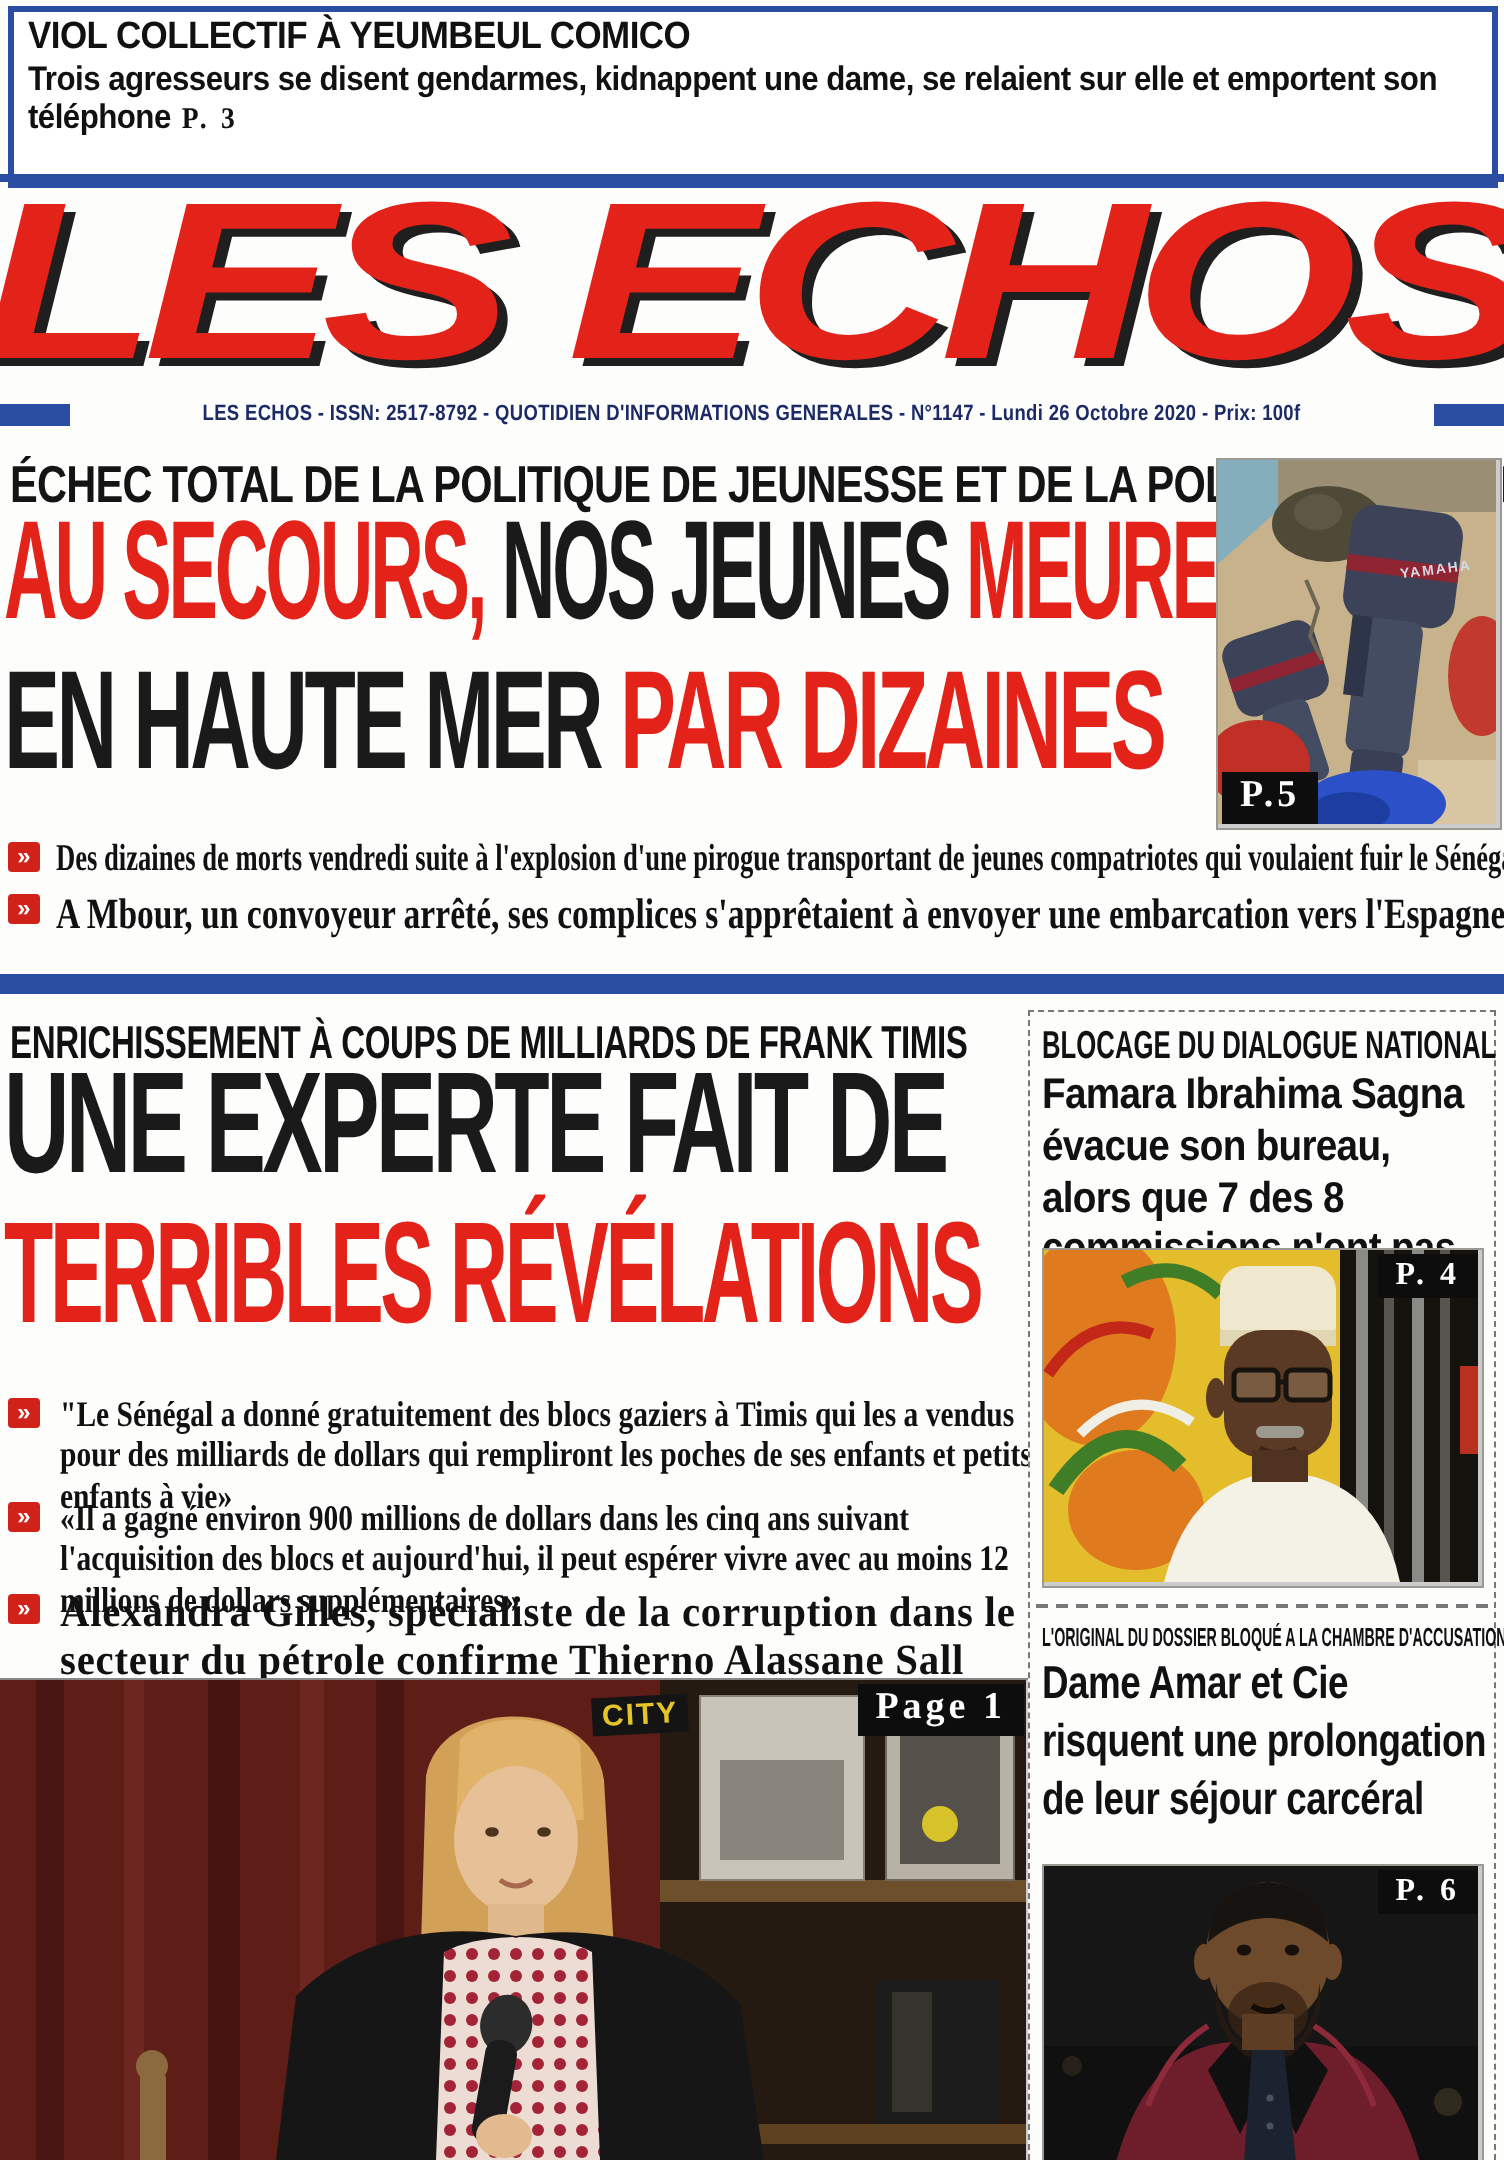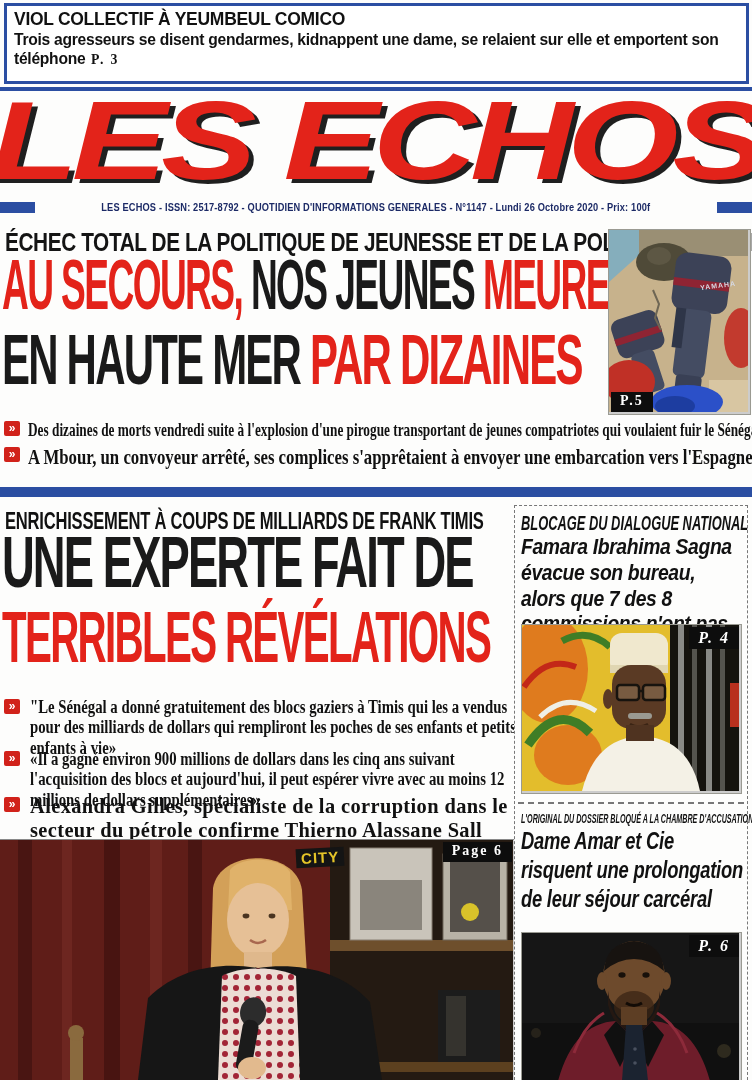--- a/index.html
+++ b/index.html
@@ -3,21 +3,21 @@
 <meta charset="utf-8">
 <style>
   html,body{margin:0;padding:0;background:#e9e9e9;}
   .page{
     position:relative;width:752px;height:1080px;background:#fdfdfc;
     overflow:hidden;font-family:"Liberation Sans",sans-serif;color:#111;
     margin:0 auto;
   }
   
   .topstrips{position:absolute;top:3px;left:4px;right:3px;display:flex;gap:9px;}
-  .strip{flex:1;border:3px solid #2b4ea2;background:#fff;padding:2px 7px 3px;box-sizing:border-box;height:81px;overflow:hidden;}
+  .strip{flex:1;border:3px solid #2b4ea2;background:#fff;padding:2px 7px 3px;box-sizing:border-box;height:91px;overflow:hidden;}
   .strip-title{font-weight:bold;font-size:19px;white-space:nowrap;transform:scaleX(.92);transform-origin:left top;letter-spacing:-.3px;}
   .strip-body{font-weight:bold;font-size:17px;line-height:1.14;width:108%;transform:scaleX(.92);transform-origin:left top;letter-spacing:-.3px;}
   .pageref{font-family:"Liberation Serif",serif;font-weight:bold;font-size:15px;letter-spacing:2px;margin-left:6px;}
   
   .blue-rule{position:absolute;top:87px;left:0;right:0;height:4px;background:#2b4ea2;}
   .brand{
     position:absolute;top:84px;left:0;width:752px;text-align:center;
     font-size:112px;line-height:1.02;font-weight:bold;font-style:italic;
     color:#e3231a;letter-spacing:-5px;transform:scaleX(1.28);transform-origin:center top;
     text-shadow:4px 4px 0 #1f1f1f;white-space:nowrap;
@@ -26,21 +26,21 @@
   .tag-bar{width:112px;height:11px;background:#2b4ea2;}
   .tagline{color:#1c2a66;font-weight:bold;font-size:11px;white-space:nowrap;transform:scaleX(.84);transform-origin:center;letter-spacing:.2px;}
   
   .lead-kicker{position:absolute;top:227px;left:5px;font-weight:bold;font-size:26px;white-space:nowrap;transform:scaleX(.80);transform-origin:left top;letter-spacing:-.5px;color:#141414;}
   .hl1{position:absolute;top:252px;left:2px;font-weight:bold;font-size:70px;line-height:.95;white-space:nowrap;transform:scaleX(.53);transform-origin:left top;letter-spacing:-3px;color:#1a1a1a;}
   .hl2{position:absolute;top:327px;left:2px;font-weight:bold;font-size:70px;line-height:.95;white-space:nowrap;transform:scaleX(.60);transform-origin:left top;letter-spacing:-3px;color:#1a1a1a;}
   .red{color:#e3231a;}
   .photo{position:absolute;overflow:hidden;border:1px solid #9a9a92;background:#ccc;}
   .photo svg{display:block;}
   .lead-photo{left:608px;top:229px;width:141px;height:184px;}
-  .pagebox{position:absolute;background:#0d0d0d;color:#fff;font-family:"Liberation Serif",serif;font-weight:bold;font-size:14px;letter-spacing:2px;padding:1px 9px 2px;line-height:1.2;}
+  .pagebox{position:absolute;background:#0d0d0d;color:#fff;font-family:"Liberation Serif",serif;font-weight:bold;font-size:19px;letter-spacing:2px;padding:1px 9px 2px;line-height:1.2;}
   .pb-bl{left:2px;bottom:2px;} .pb-tr{right:2px;top:2px;}
   .brand-yamaha{position:absolute;top:52px;right:14px;color:#d5d9e4;font-size:7px;font-weight:bold;letter-spacing:1px;transform:rotate(-7deg);}
   .bullet-row{position:absolute;left:4px;}
   .chev{position:absolute;left:0;top:2px;width:16px;height:15px;background:#d1221a;color:#fff;font-weight:bold;font-size:12px;line-height:15px;text-align:center;border-radius:2px;}
   .b-text{position:absolute;left:24px;top:0;font-family:"Liberation Serif",serif;font-weight:bold;white-space:nowrap;transform-origin:left top;}
   .row-b1{top:419px;width:740px;height:24px;}
   .row-b1 .b-text{font-size:19px;transform:scaleX(.70);}
   .row-b2{top:445px;width:740px;height:28px;}
   .row-b2 .b-text{font-size:21.5px;transform:scaleX(.78);}
   .divider-bar{position:absolute;top:487px;left:0;right:0;height:10px;background:#2b4ea2;}
@@ -49,21 +49,21 @@
   .exp-hl-black{position:absolute;top:528px;left:2px;font-weight:bold;font-size:72px;line-height:.95;white-space:nowrap;transform:scaleX(.63);transform-origin:left top;letter-spacing:-3px;color:#1a1a1a;}
   .exp-hl-red{position:absolute;top:603px;left:2px;font-weight:bold;font-size:72px;line-height:.95;white-space:nowrap;transform:scaleX(.56);transform-origin:left top;letter-spacing:-3px;color:#e3231a;}
   .quote-row{position:absolute;left:4px;width:505px;}
   .q-text{position:absolute;left:26px;top:0;width:610px;font-family:"Liberation Serif",serif;font-weight:bold;font-size:18px;line-height:1.13;transform:scaleX(.82);transform-origin:left top;}
   .row-q1{top:697px;} .row-q2{top:749px;}
   .row-attr{top:795px;}
   .row-attr .q-text{font-size:21.5px;width:545px;transform:scaleX(.95);letter-spacing:.4px;line-height:1.1;}
   .exp-photo{left:0;top:839px;width:514px;height:241px;border:1px solid #888;border-left:none;border-bottom:none;}
   .poster-city{position:absolute;top:8px;left:296px;background:#141414;color:#e4c428;font-weight:bold;font-size:15px;padding:1px 5px;letter-spacing:1px;transform:rotate(-3deg);}
   
-  .sidebar{position:absolute;left:514px;top:505px;width:234px;height:575px;border:1px dashed #777;border-bottom:none;box-sizing:border-box;background:#fdfdfc;font-style:italic;}
+  .sidebar{position:absolute;left:514px;top:505px;width:234px;height:575px;border:1px dashed #777;border-bottom:none;box-sizing:border-box;background:#fdfdfc;}
   .sb-kicker1{position:absolute;top:6px;left:6px;font-weight:bold;font-size:19.5px;white-space:nowrap;transform:scaleX(.66);transform-origin:left top;}
   .sb-hl1{position:absolute;top:29px;left:6px;width:245px;font-weight:bold;font-size:21.5px;line-height:1.2;transform:scaleX(.90);transform-origin:left top;letter-spacing:-.4px;}
   .sb-photo1{left:6px;top:118px;width:219px;height:168px;}
   .sb-divider{position:absolute;left:3px;right:3px;top:296px;border-top:2px dashed #777;}
   .sb-kicker2{position:absolute;top:305px;left:6px;font-weight:bold;font-size:13px;white-space:nowrap;transform:scaleX(.55);transform-origin:left top;}
   .sb-hl2{position:absolute;top:321px;left:6px;width:280px;font-weight:bold;font-size:23px;line-height:1.25;transform:scaleX(.80);transform-origin:left top;letter-spacing:-.3px;}
   .sb-photo2{left:6px;top:426px;width:219px;height:149px;border-bottom:none;}
   .sb-photo1 .pagebox,.sb-photo2 .pagebox{font-size:16px;}
 </style>
 </head>
@@ -183,21 +183,21 @@
         </pattern>
       </defs>
       <path d="M222,136 C240,126 278,126 296,136 L300,240 L218,240 Z" fill="url(#dots)"></path>
       <g transform="rotate(10 250 190)">
         <ellipse cx="250" cy="172" rx="13" ry="15" fill="#2c2c2c"></ellipse>
         <rect x="242" y="180" width="16" height="52" rx="7" fill="#1b1b1b"></rect>
       </g>
       <ellipse cx="252" cy="228" rx="14" ry="11" fill="#e2ba8e"></ellipse>
     </svg>
     <span class="poster-city">CITY</span>
-    <div class="pagebox pb-tr">Page 6</div>
+    <div class="pagebox pb-tr">Page 1</div>
   </div>
 
   <div class="sidebar">
     <div class="sb-kicker1">BLOCAGE DU DIALOGUE NATIONAL</div>
     <div class="sb-hl1">Famara Ibrahima Sagna évacue son bureau, alors que 7 des 8 commissions n'ont pas encore fini leurs travaux</div>
 
     <div class="photo sb-photo1">
       <svg width="217" height="166" viewBox="0 0 217 166" preserveAspectRatio="none">
         <rect width="217" height="166" fill="#e3bd2c"></rect>
         <ellipse cx="26" cy="44" rx="40" ry="54" fill="#df7b1e"></ellipse>

